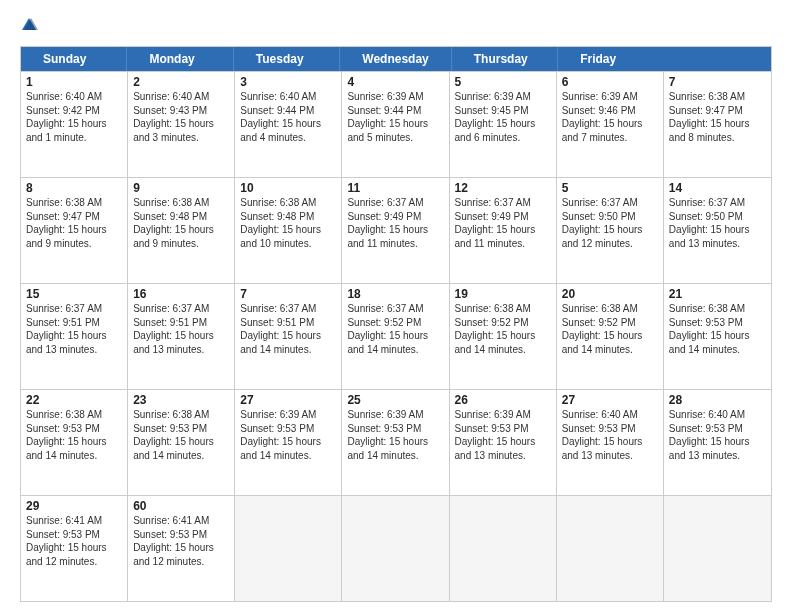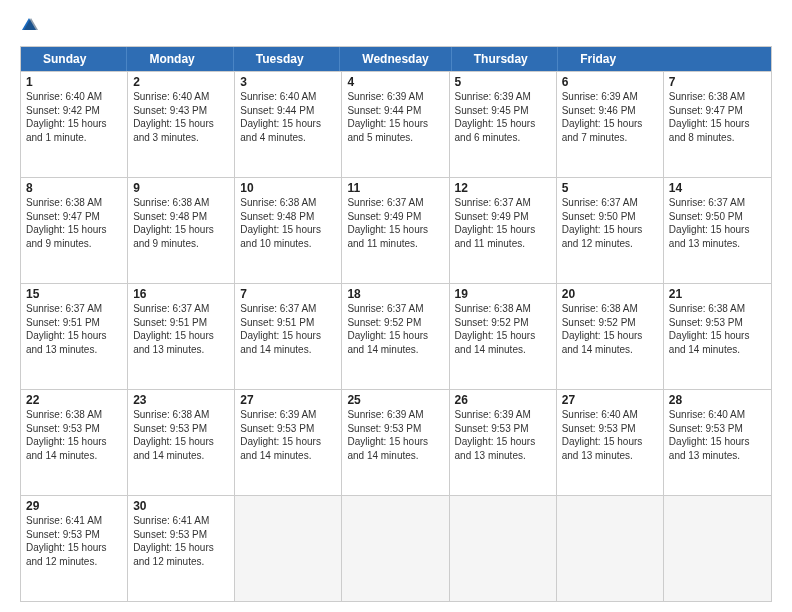--- a/index.html
+++ b/index.html
@@ -251,21 +251,21 @@
             <span class="day-num">28</span>
             <div class="cell-text">Sunrise: 6:40 AM<br>Sunset: 9:53 PM<br>Daylight: 15 hours and 13 minutes.</div>
           </div>
         </div>
         <div class="cal-row">
           <div class="cal-cell">
             <span class="day-num">29</span>
             <div class="cell-text">Sunrise: 6:41 AM<br>Sunset: 9:53 PM<br>Daylight: 15 hours and 12 minutes.</div>
           </div>
           <div class="cal-cell">
-            <span class="day-num">30</span>
+            <span class="day-num">60</span>
             <div class="cell-text">Sunrise: 6:41 AM<br>Sunset: 9:53 PM<br>Daylight: 15 hours and 12 minutes.</div>
           </div>
           <div class="cal-cell empty"></div>
           <div class="cal-cell empty"></div>
           <div class="cal-cell empty"></div>
           <div class="cal-cell empty"></div>
           <div class="cal-cell empty"></div>
         </div>
       </div>
   </div>

